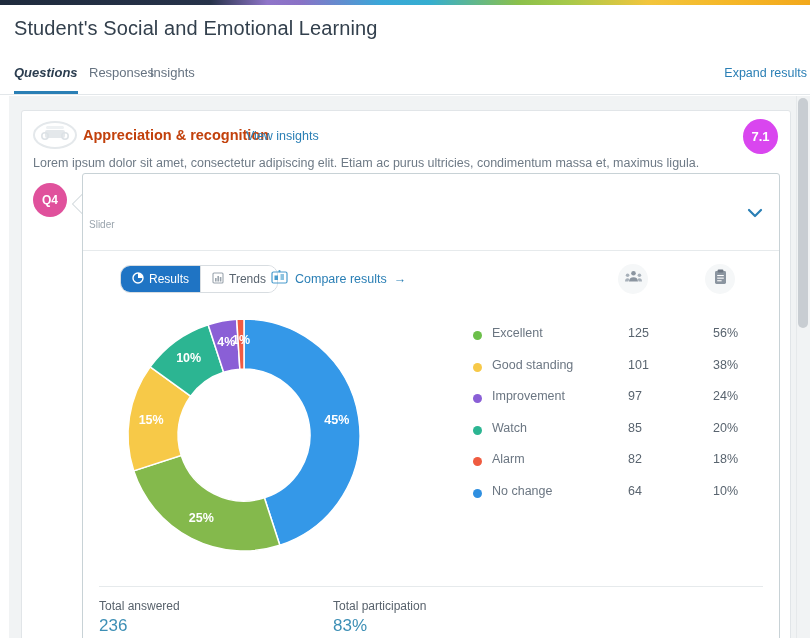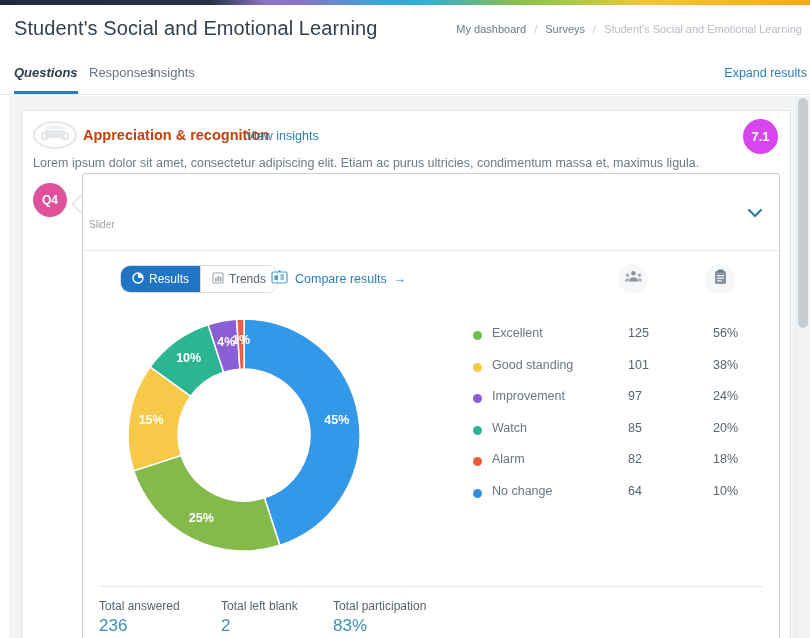--- a/index.html
+++ b/index.html
@@ -249,27 +249,20 @@
   #stat-blank { left: 138px; }
   #stat-participation { left: 250px; }
 </style>
 </head>
 <body>
 
 <div id="top-gradient"></div>
 
 <div id="header">
   <div id="page-title">Student's Social and Emotional Learning</div>
-  <div id="breadcrumb">
-    <span class="crumb-link">My dashboard</span>
-    <span class="crumb-sep">/</span>
-    <span class="crumb-link">Surveys</span>
-    <span class="crumb-sep">/</span>
-    <span class="crumb-current">Student's Social and Emotional Learning</span>
-  </div>
 </div>
 
 <div id="tabbar">
   <div class="tab active" id="tab-questions">Questions</div>
   <div class="tab" id="tab-responses">Responses</div>
   <div class="tab" id="tab-insights">Insights</div>
   <div id="expand-results">Expand results</div>
 </div>
 
 <div id="page-body">
@@ -435,24 +428,20 @@
             <span class="legend-pct">10%</span>
           </div>
         </div>
 
       <div id="stats-divider"></div>
 
       <div class="stat" id="stat-answered">
         <div class="stat-label">Total answered</div>
         <div class="stat-value">236</div>
       </div>
-      <div class="stat" id="stat-blank">
-        <div class="stat-label">Total left blank</div>
-        <div class="stat-value">2</div>
-      </div>
       <div class="stat" id="stat-participation">
         <div class="stat-label">Total participation</div>
         <div class="stat-value">83%</div>
       </div>
     </div>
 
   </div>
 
   <div id="scrollbar-track">
     <div id="scrollbar-thumb"></div>

